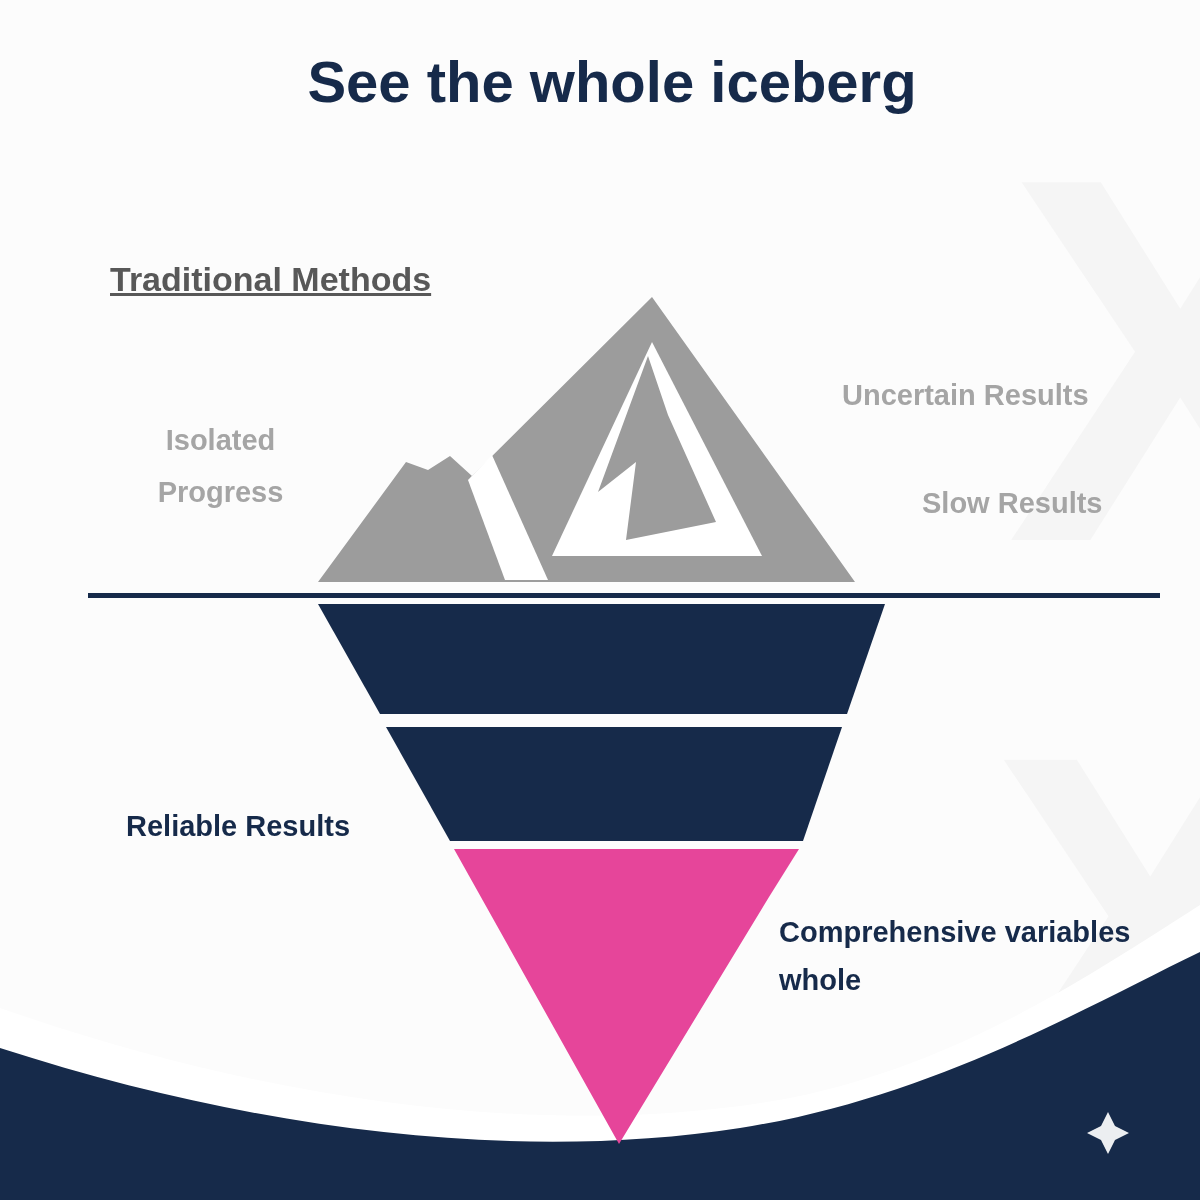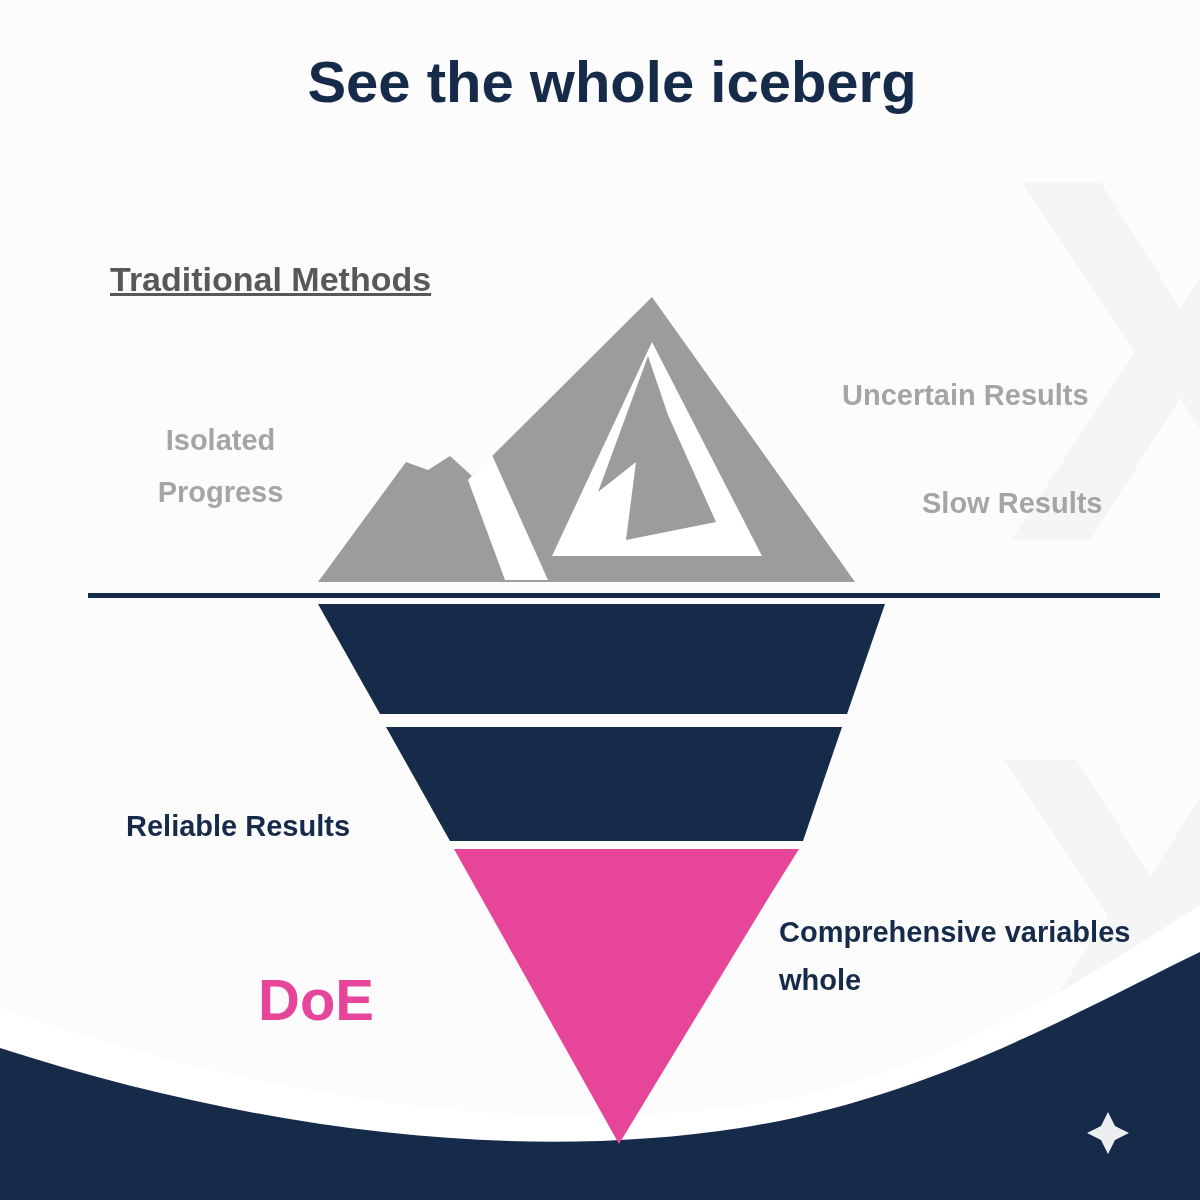--- a/index.html
+++ b/index.html
@@ -95,15 +95,14 @@
 
   <div class="heading">Traditional Methods</div>
 
   <div class="lbl lbl-gray lbl-isolated">Isolated Progress</div>
   <div class="lbl lbl-gray lbl-uncertain">Uncertain Results</div>
   <div class="lbl lbl-gray lbl-slow">Slow Results</div>
 
   <div class="lbl lbl-navy lbl-reliable">Reliable Results</div>
   <div class="lbl lbl-navy lbl-comprehensive">Comprehensive variables whole</div>
 
-  <div class="doe">DoE</div>
 
 </div>
 
 </body></html>

